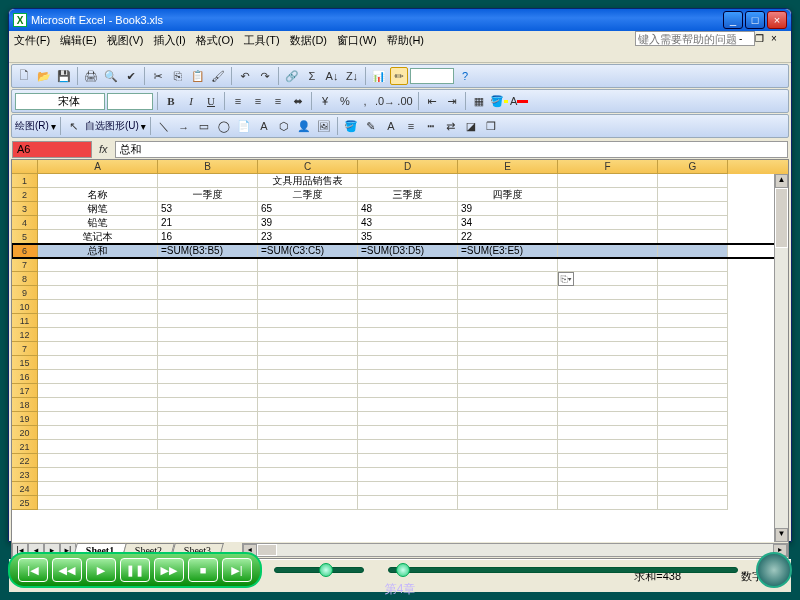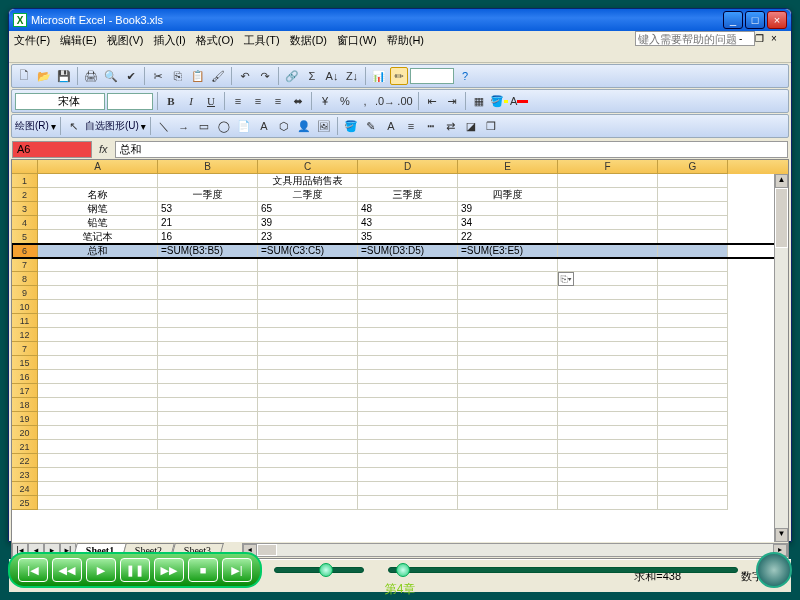--- a/index.html
+++ b/index.html
@@ -77,21 +77,21 @@
 .statusbar { height: 18px; background: #ece9d8; border-top: 1px solid #fff; display: flex; align-items: center; font-size: 11px; padding: 16px 8px; }
 .statusbar .mid { margin-left: auto; margin-right: 60px; }
 .statusbar .right { margin-right: 20px; }
 
 .player { position: absolute; bottom: 4px; left: 8px; right: 8px; height: 52px; display: flex; align-items: center; }
 .pbtns { display: flex; gap: 4px; background: linear-gradient(#6fd86f,#0a8a0a); padding: 4px 8px; border-radius: 16px; border: 2px solid #0c6; }
 .pbtn { width: 30px; height: 24px; background: linear-gradient(#9fec9f,#1aa01a); border: 1px solid #fff; border-radius: 4px; color: #fff; font-size: 11px; display: flex; align-items: center; justify-content: center; }
 .track { flex: 1; height: 6px; background: #0a6040; border-radius: 3px; margin: 0 12px; position: relative; border: 1px solid #053; }
 .track .knob { position: absolute; width: 14px; height: 14px; background: radial-gradient(#cfe,#2c7); border: 1px solid #0a5; border-radius: 50%; top: -5px; }
 .volknob { left: 50%; }
-.playerlabel { color: #84cc16; font-size: 12px; position: absolute; bottom: -2px; left: 50%; transform: translateX(-50%); }
+.playerlabel { color: #c4b5fd; font-size: 12px; position: absolute; bottom: -2px; left: 50%; transform: translateX(-50%); }
 .disc { width: 36px; height: 36px; border-radius: 50%; background: radial-gradient(#a0c8c0,#005050); border: 2px solid #2a8; margin-left: 6px; }
 </style>
 </head>
 <body>
 
 <div class="window">
 
   <div class="titlebar">
     <span class="icon">X</span>
     <span>Microsoft Excel - Book3.xls</span>

